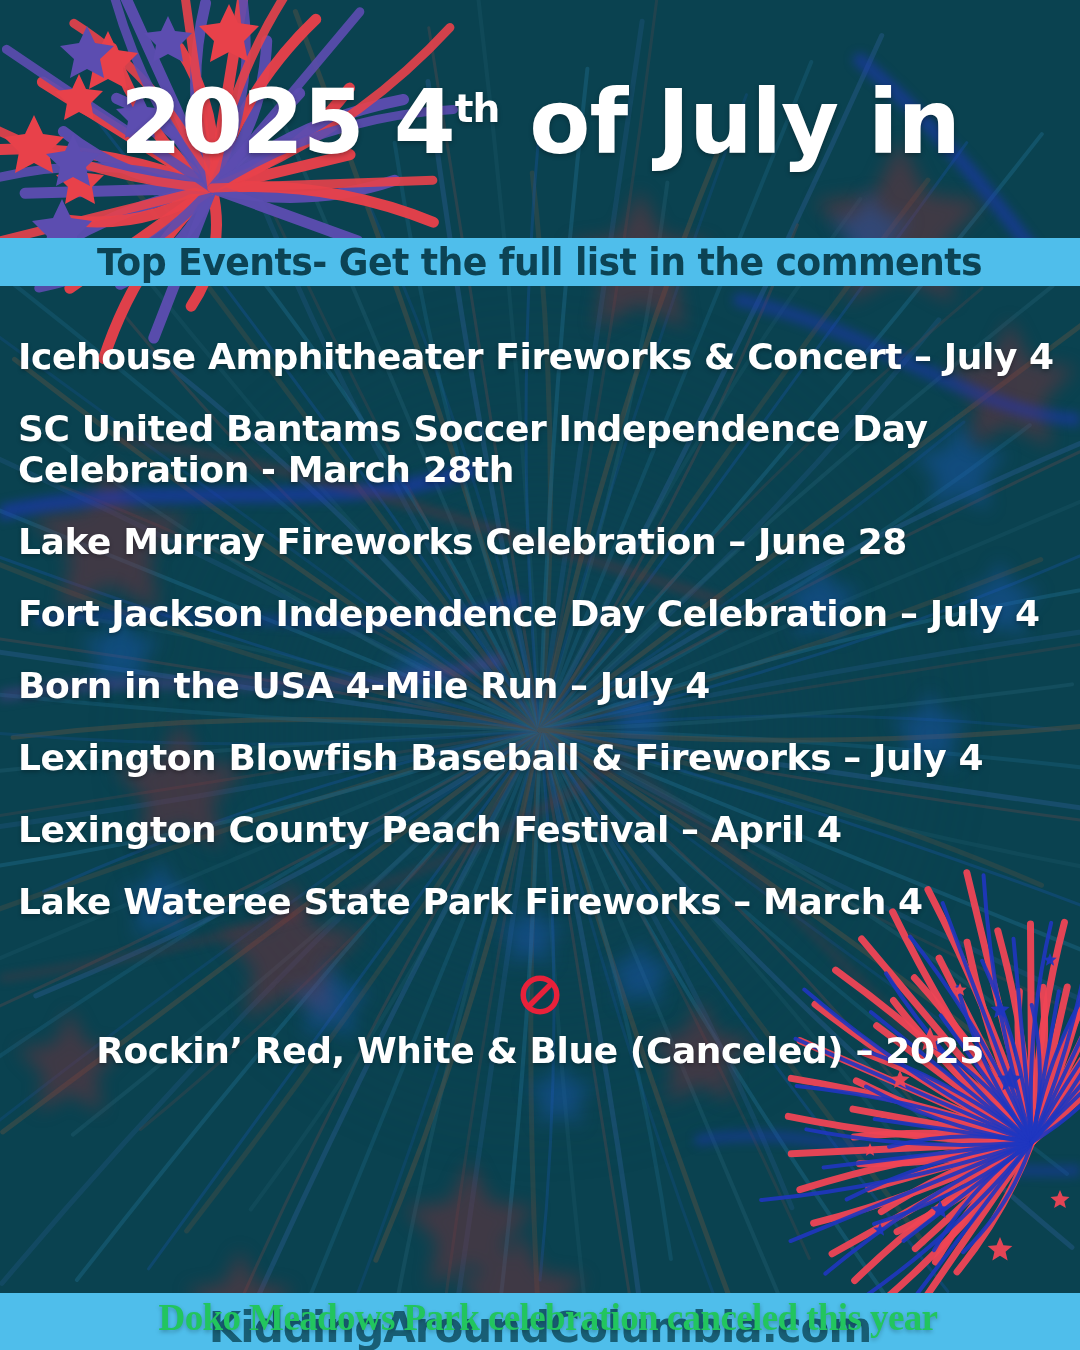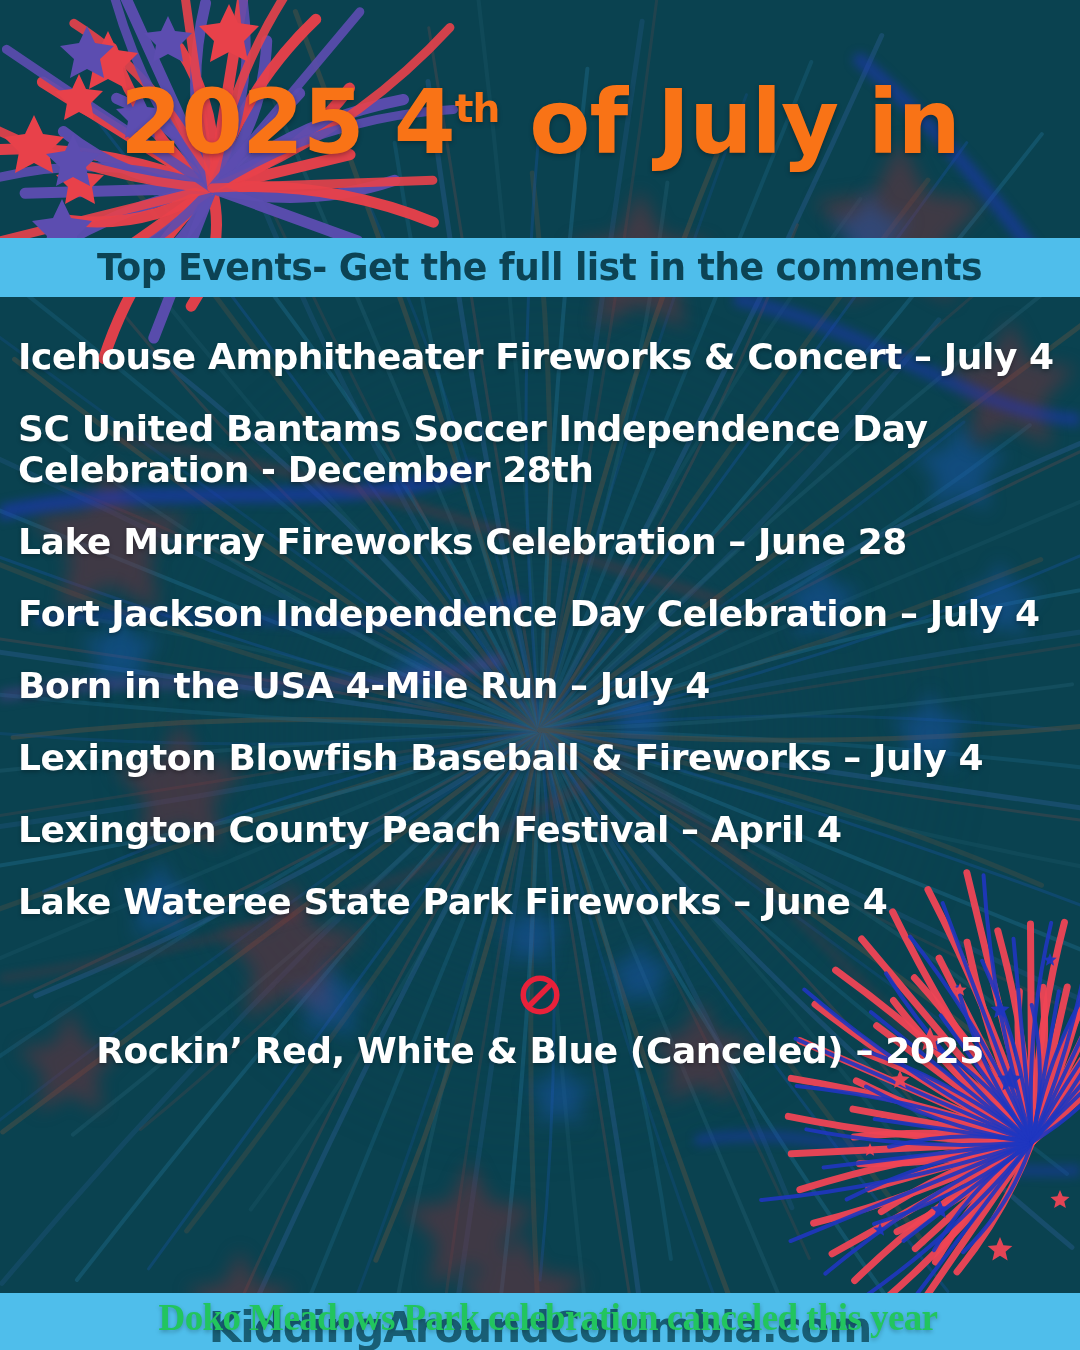--- a/index.html
+++ b/index.html
@@ -36,35 +36,35 @@
   .soft{filter:blur(5px);}
   .softer{filter:blur(9px);}
 
   
   .title-wrap{
     position:absolute;left:0;right:0;top:6px;height:232px;
     display:flex;flex-direction:column;align-items:center;justify-content:center;
     z-index:6;
   }
   .title{
-    color:#f97316;
+    color:#ffffff;
     font-family:"DejaVu Sans", sans-serif;
     font-weight:bold;
     font-size:89px;
     line-height:.97;
     text-align:center;
     letter-spacing:-1px;
     text-shadow:0 2px 5px rgba(0,0,0,.30);
     max-width:1000px;
   }
   .title sup{font-size:.44em;vertical-align:super;line-height:0;}
 
   
   .banner{
-    position:absolute;left:0;right:0;top:238px;height:59px;
+    position:absolute;left:0;right:0;top:238px;height:48px;
     background:#4fbeeb;
     display:flex;align-items:center;justify-content:center;
     z-index:7;
   }
   .banner-text{
     color:#0c4354;
     font-family:"DejaVu Sans", sans-serif;
     font-weight:bold;
     font-size:37px;
     letter-spacing:-.6px;
@@ -475,27 +475,27 @@
       <br>
     </div>
   </div>
 
   <div class="banner">
     <div class="banner-text">Top  Events- Get the full list in the comments</div>
   </div>
 
   <div class="events">
     <div class="event sp-1">Icehouse Amphitheater Fireworks &amp; Concert – July 4</div>
-    <div class="event sp-1">SC United Bantams Soccer Independence Day Celebration - December 28th</div>
+    <div class="event sp-1">SC United Bantams Soccer Independence Day Celebration - March 28th</div>
     <div class="event sp-1">Lake Murray Fireworks Celebration – June 28</div>
     <div class="event sp-1">Fort Jackson Independence Day Celebration – July 4</div>
     <div class="event sp-1">Born in the USA 4-Mile Run – July 4</div>
     <div class="event sp-1">Lexington Blowfish Baseball &amp; Fireworks – July 4</div>
     <div class="event sp-1">Lexington County Peach Festival – April 4</div>
-    <div class="event sp-2">Lake Wateree State Park Fireworks – June 4</div>
+    <div class="event sp-2">Lake Wateree State Park Fireworks – March 4</div>
 
     <div class="canceled-row">
       <svg class="no-icon" viewBox="0 0 100 100" xmlns="http://www.w3.org/2000/svg">
         <circle cx="50" cy="50" r="40" fill="none" stroke="#e8213a" stroke-width="13"></circle>
         <line x1="22" y1="78" x2="78" y2="22" stroke="#e8213a" stroke-width="13" stroke-linecap="butt"></line>
       </svg>
       <span class="event" style="width:auto;">Rockin’ Red, White &amp; Blue (Canceled) – 2025</span>
     </div>
   </div>
 

